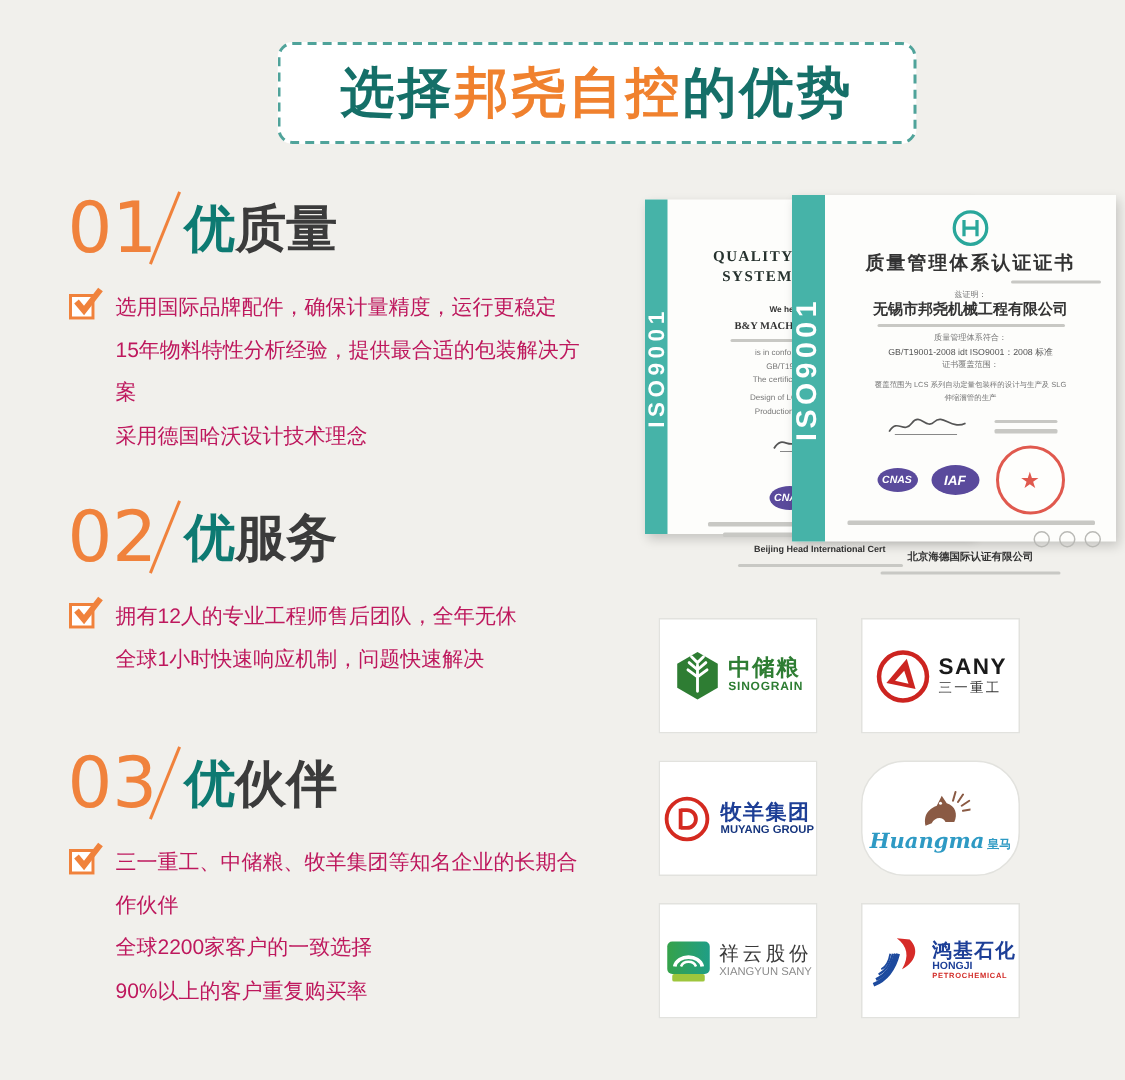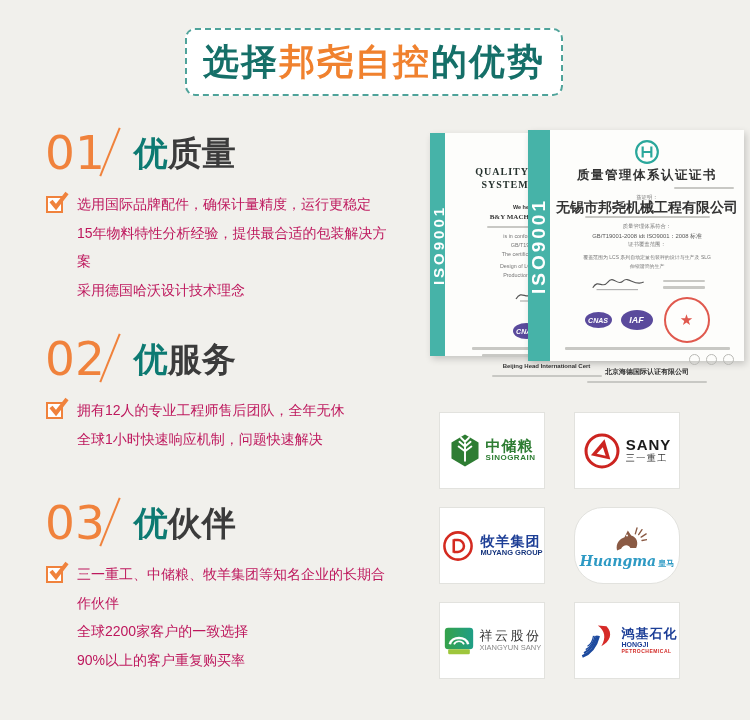--- a/index.html
+++ b/index.html
@@ -7,42 +7,42 @@
   body {
     position:relative;
     background:#f1f0ec;
     font-family:"Liberation Sans","DejaVu Sans",sans-serif;
     overflow:hidden;
     color:#4a4a4a;
   }
 
   
   .banner {
-    position:absolute; left:185px; top:28px; width:378px; height:68px;
+    position:absolute; left:185px; top:28px; width:426px; height:68px;
     background:#ffffff;
     border:2px dashed #4fa39a;
     border-radius:10px;
     display:flex; align-items:center; justify-content:center;
     font-size:36px; font-weight:bold; letter-spacing:2px;
   }
   .banner .teal { color:#156f68; }
   .banner .orange { color:#f0812e; }
 
   
   .sec { position:absolute; left:45px; width:400px; }
   .sec-head { display:flex; align-items:flex-start; height:52px; }
   .num {
     font-size:47px; line-height:50px; color:#f0823c; font-weight:400;
     font-family:"DejaVu Sans",sans-serif;
   }
   .slash {
     width:2px; height:52px; background:#f0823c;
     transform:rotate(22deg); margin-left:4px; margin-top:-2px;
   }
-  .sec-title { font-size:34px; line-height:50px; font-weight:bold; margin-left:23px; color:#3b3b3b; }
+  .sec-title { font-size:34px; line-height:50px; font-weight:bold; margin-left:12px; color:#3b3b3b; }
   .sec-title .accent { color:#0d7a72; }
   .sec-body { display:flex; margin-top:10px; }
   .check {
     position:relative; width:17px; height:17px; flex:0 0 17px;
     border:2px solid #f0823c; margin:6px 14px 0 1px; background:#fff;
   }
   .check svg { position:absolute; left:1px; top:-6px; overflow:visible; }
   .lines { flex:1; }
   .lines div { font-size:14px; line-height:28.5px; white-space:nowrap; color:#be185d; }
 
@@ -231,21 +231,21 @@
         <span>ISO9001</span>
       </div>
     <div class="cert-inner">
       <svg class="clogo" width="26" height="26" viewBox="0 0 24 24">
         <circle cx="12" cy="12" r="10" fill="none" stroke="#2aa79b" stroke-width="2"></circle>
         <path d="M8 7 v10 M16 7 v10 M8 12 h8" stroke="#2aa79b" stroke-width="2" fill="none"></path>
       </svg>
       <div class="ctitle-cn">质量管理体系认证证书</div>
       <div class="tbar" style="width:60px;height:2px;margin:2px 10px 4px auto"></div>
       <div class="tiny">兹证明：</div>
-      <div class="tiny-b" style="font-size:14px">无锡市邦尧机械工程有限公司</div>
+      <div class="tiny-b" style="font-size:10px">无锡市邦尧机械工程有限公司</div>
       <div class="tbar" style="width:125px;height:2px"></div>
       <div class="tiny">质量管理体系符合：</div>
       <div class="tiny" style="font-size:6.5px;color:#555">GB/T19001-2008 idt ISO9001：2008 标准</div>
       <div class="tiny">证书覆盖范围：</div>
       <div class="tiny" style="font-size:5.5px;margin-top:4px">覆盖范围为 LCS 系列自动定量包装秤的设计与生产及 SLG</div>
       <div class="tiny" style="font-size:5.5px">伸缩溜管的生产</div>
       <div class="sigrow">
         <svg width="66" height="18" viewBox="0 0 70 18">
           <path d="M4 13 C10 3 14 15 20 7 S30 12 36 6 S48 12 58 7" stroke="#555" stroke-width="1.2" fill="none"></path>
           <path d="M8 15 h44" stroke="#888" stroke-width="0.8"></path>

